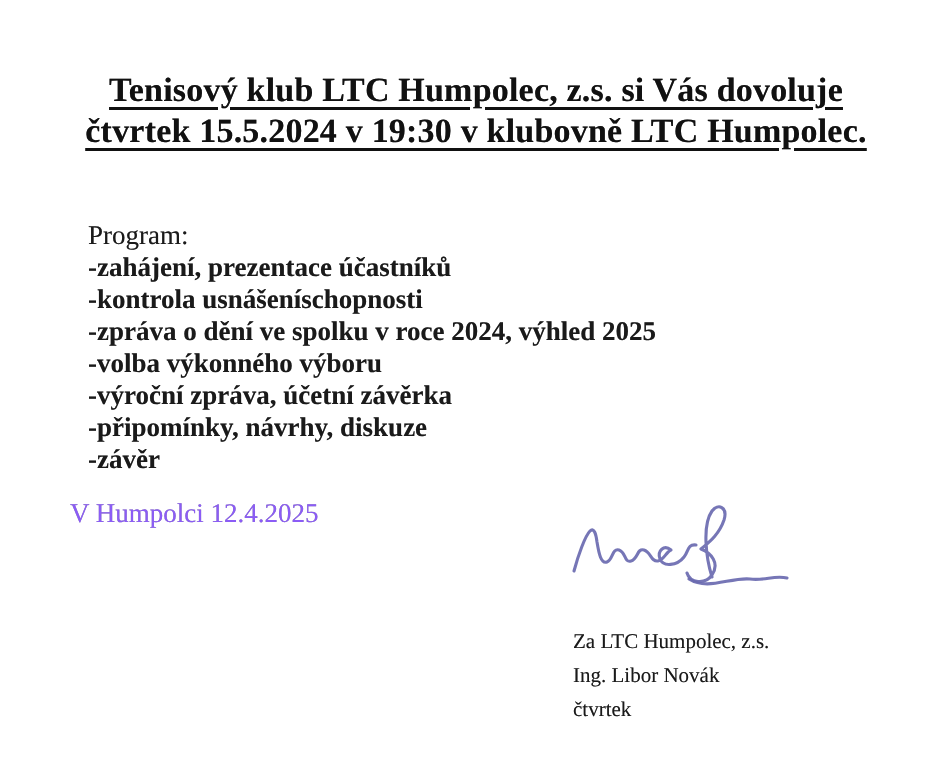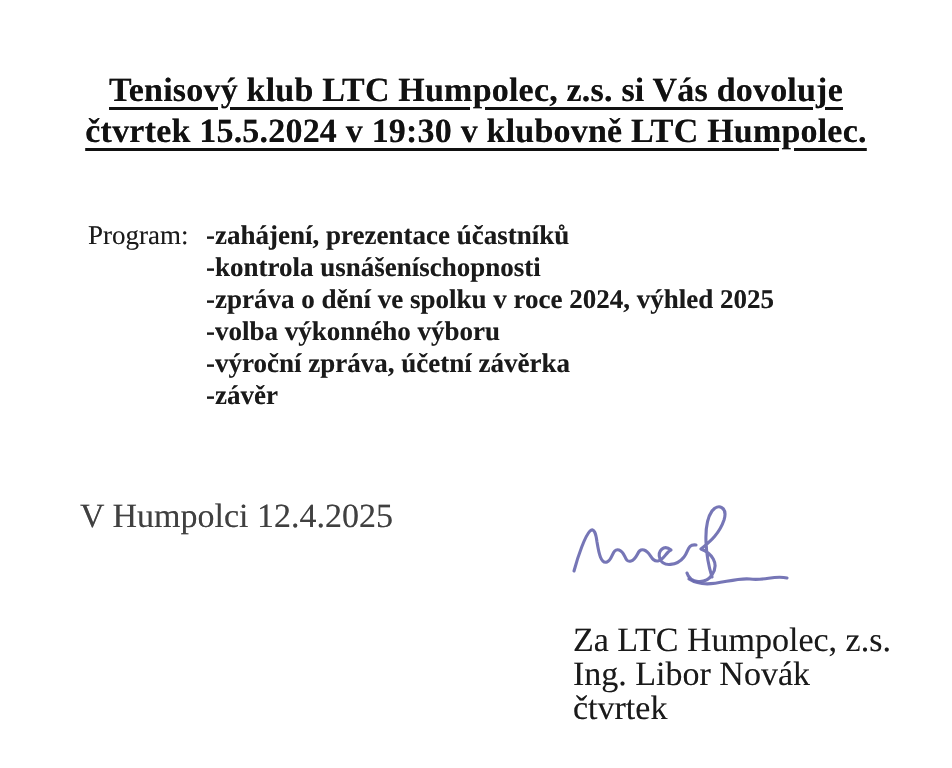--- a/index.html
+++ b/index.html
@@ -38,31 +38,32 @@
   .program {
     position: absolute;
     left: 88px;
     top: 219px;
     display: flex;
     align-items: flex-start;
     font-size: 27px;
     line-height: 32px;
     color: #1a1a1a;
     text-shadow: 0 0 0.4px rgba(0,0,0,0.4);
+    flex-direction: column;
   }
   .program-label { width: 118px; flex: 0 0 auto; }
   .program-items { display: block; }
   .program-items .item { display: block; white-space: pre; font-weight: bold; }
 
   .dateline {
     position: absolute;
-    left: 80px;
+    left: 70px;
     top: 498px;
-    font-size: 34px;
-    color: #404040;
+    font-size: 27px;
+    color: #8b5cf6;
     text-shadow: 0 0 0.4px rgba(0,0,0,0.4);
   }
 
   .signature-wrap {
     position: absolute;
     left: 560px;
     top: 498px;
     width: 245px;
     height: 105px;
   }
@@ -73,21 +74,21 @@
     stroke-width: 3.1;
     stroke-linecap: round;
     stroke-linejoin: round;
     opacity: 0.92;
   }
 
   .signoff {
     position: absolute;
     left: 573px;
     top: 624px;
-    font-size: 34px;
+    font-size: 21px;
     line-height: 34px;
     color: #1a1a1a;
     text-shadow: 0 0 0.4px rgba(0,0,0,0.4);
   }
   .signoff div { display: block; }
 </style>
 </head>
 <body>
 
 <div class="page" style="background: rgb(255, 255, 255);">
@@ -98,20 +99,21 @@
   </div>
 
   <div class="program">
     <div class="program-label">Program:</div>
     <div class="program-items">
       <span class="item">-zahájení, prezentace účastníků</span>
       <span class="item">-kontrola usnášeníschopnosti</span>
       <span class="item">-zpráva o dění ve spolku v roce 2024, výhled 2025</span>
       <span class="item">-volba výkonného výboru</span>
       <span class="item">-výroční zpráva, účetní závěrka</span>
+      <span class="item">-připomínky, návrhy, diskuze</span>
       <span class="item">-závěr</span>
     </div>
   </div>
 
   <div class="dateline">V Humpolci 12.4.2025</div>
 
   <div class="signature-wrap">
     <svg viewBox="0 0 245 105" xmlns="http://www.w3.org/2000/svg">
 
       <path d="M14,73 C18,58 25,38 30,33 C34,29 36,36 37,44 C39,56 41,66 47,64

